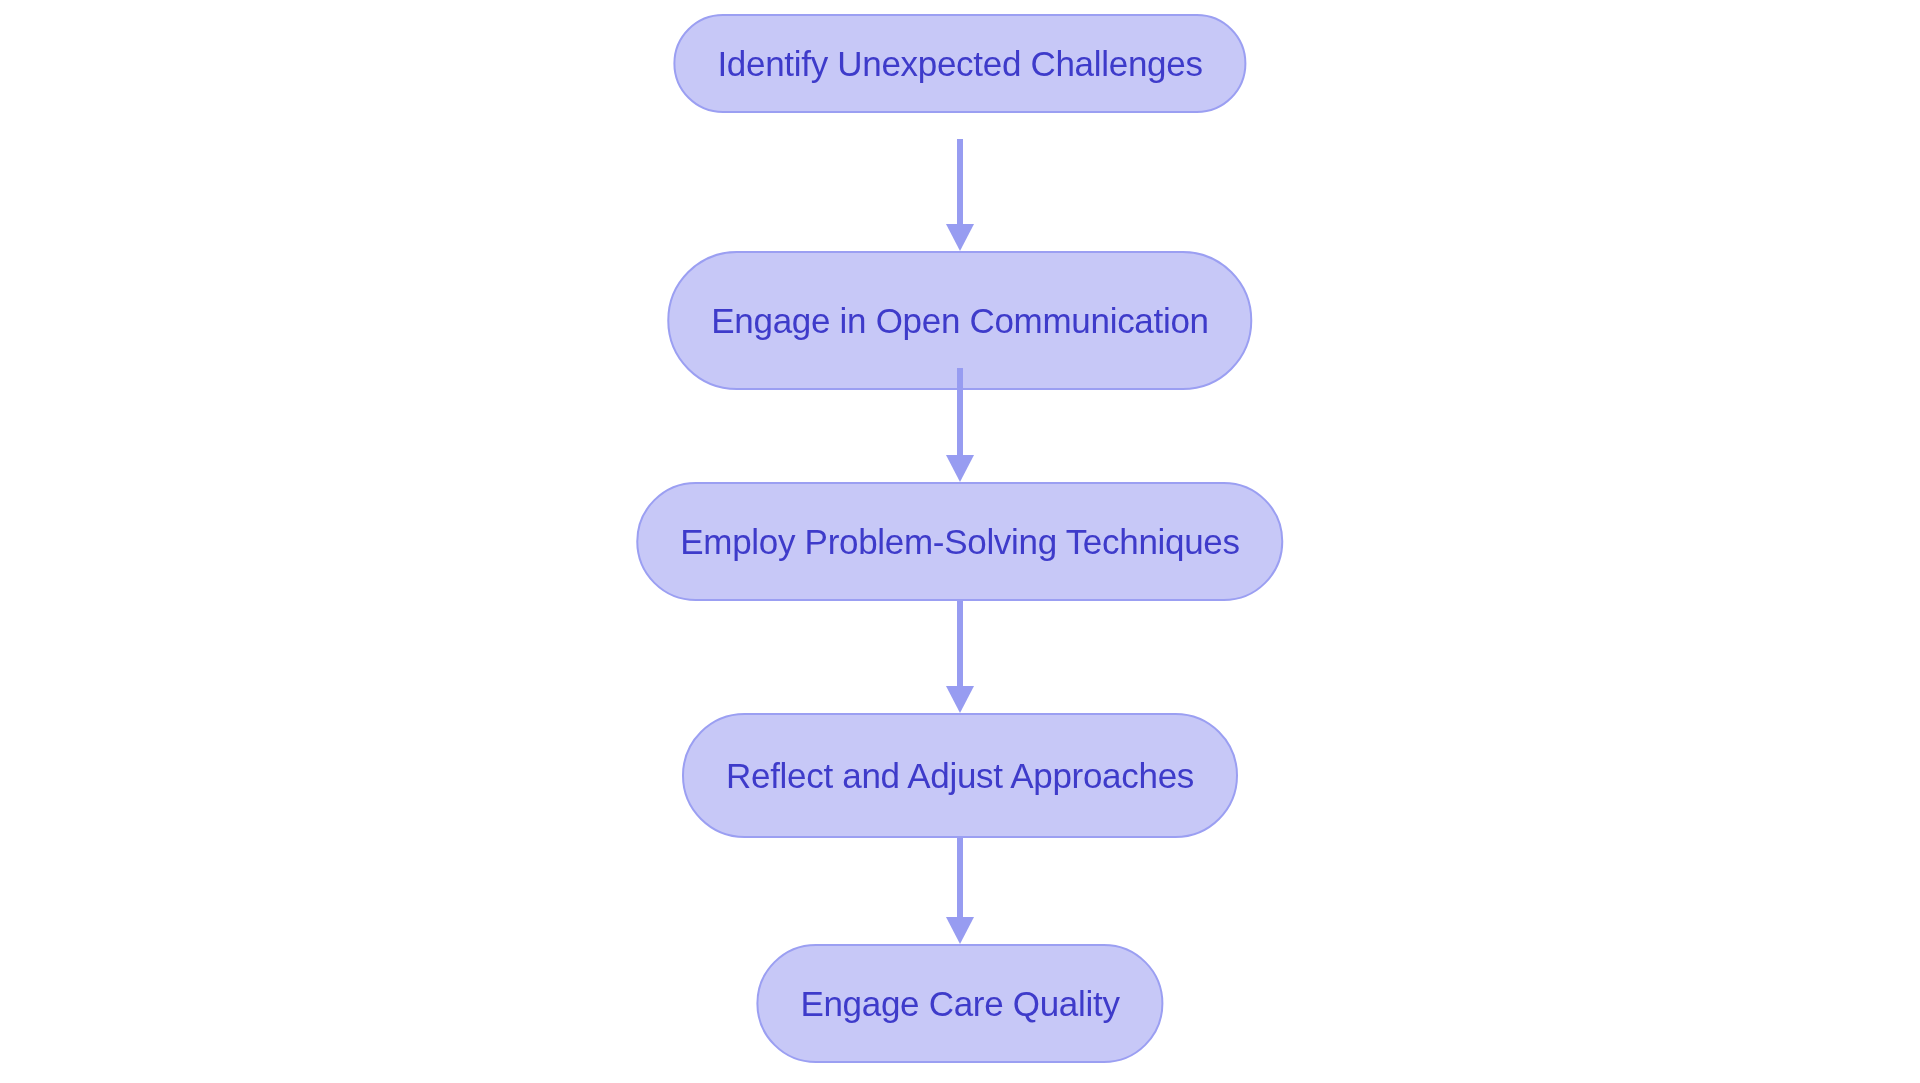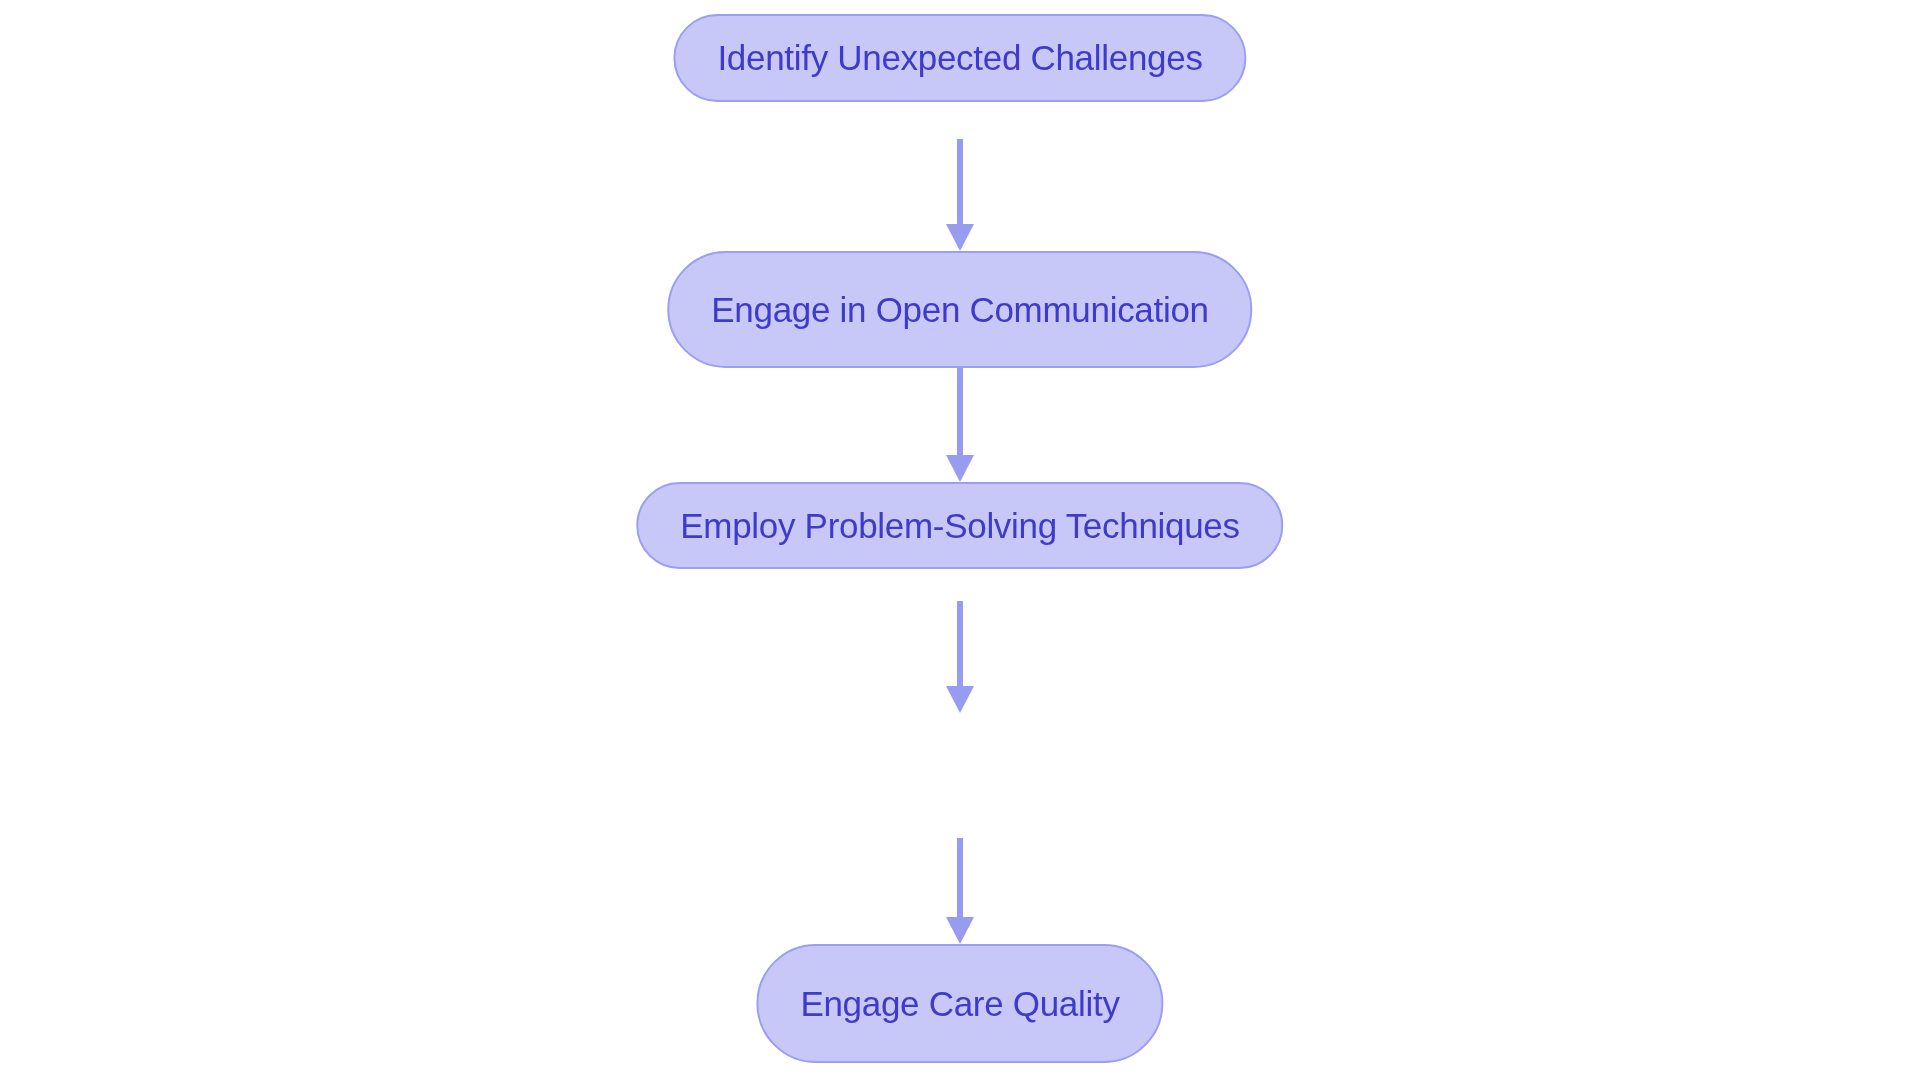--- a/index.html
+++ b/index.html
@@ -25,23 +25,23 @@
     justify-content: center;
     white-space: nowrap;
     padding: 0 42px;
     background: var(--node-fill, #c7c8f7);
     border: 2px solid var(--node-border, #9b9ff2);
     border-radius: 70px;
     color: var(--text-color, #3e3bca);
     font-size: 35px;
     letter-spacing: -0.3px;
   }
-  .n1 { top: 14px;  height: 88px; }
-  .n2 { top: 251px; height: 117px; }
-  .n3 { top: 482px; height: 87px; }
+  .n1 { top: 14px;  height: 99px; }
+  .n2 { top: 251px; height: 139px; }
+  .n3 { top: 482px; height: 119px; }
   .n4 { top: 713px; height: 125px; }
   .n5 { top: 944px; height: 119px; }
 
   .arrow {
     position: absolute;
     left: 50%;
     transform: translateX(-50%);
     display: flex;
     flex-direction: column;
     align-items: center;
@@ -89,20 +89,23 @@
 
   <div class="node n3">
     <span>Employ Problem-Solving Techniques</span>
   </div>
 
   <div class="arrow a3">
     <div class="stem"></div>
     <div class="head"></div>
   </div>
 
+  <div class="node n4">
+    <span>Reflect and Adjust Approaches</span>
+  </div>
 
   <div class="arrow a4">
     <div class="stem"></div>
     <div class="head"></div>
   </div>
 
   <div class="node n5">
     <span>Engage Care Quality</span>
   </div>
 

